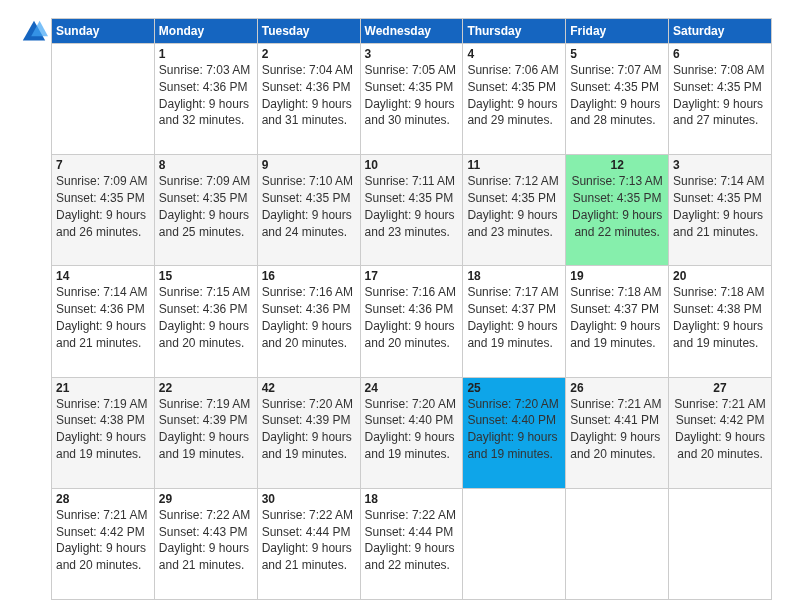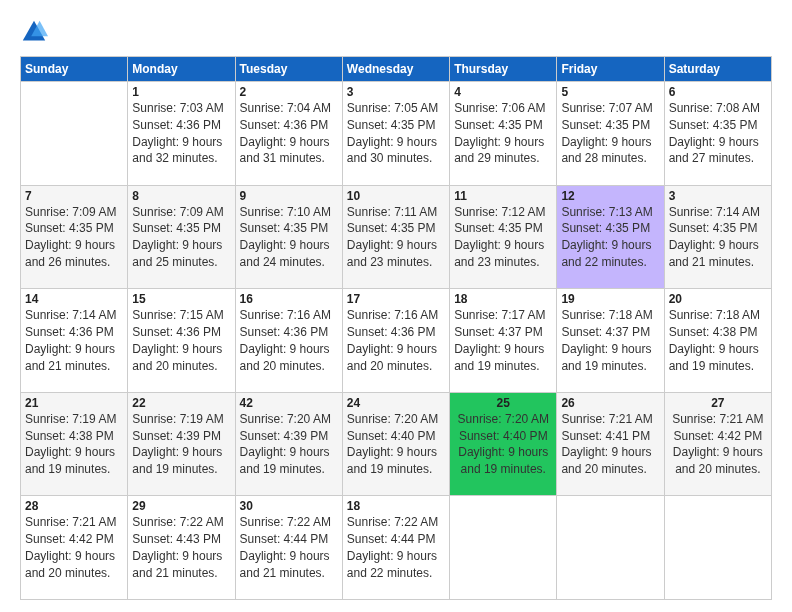--- a/index.html
+++ b/index.html
@@ -8,21 +8,21 @@
       height: 612px;
       font-family: Arial, Helvetica, sans-serif;
       background: #fff;
       overflow: hidden;
     }
     .page {
       width: 792px;
       height: 612px;
       padding: 18px 20px 12px 20px;
       display: flex;
-      flex-direction: column;
+      flex-direction: row;
     }
     .header {
       display: flex;
       justify-content: space-between;
       align-items: flex-start;
       margin-bottom: 10px;
     }
     .logo {
       display: flex;
       align-items: center;
@@ -174,21 +174,21 @@
             <div class="day-info">Sunrise: 7:10 AM<br>Sunset: 4:35 PM<br>Daylight: 9 hours<br>and 24 minutes.</div>
           </td>
           <td style="background: rgb(245, 245, 245);">
             <span class="day-number">10</span>
             <div class="day-info">Sunrise: 7:11 AM<br>Sunset: 4:35 PM<br>Daylight: 9 hours<br>and 23 minutes.</div>
           </td>
           <td style="background: rgb(245, 245, 245);">
             <span class="day-number">11</span>
             <div class="day-info">Sunrise: 7:12 AM<br>Sunset: 4:35 PM<br>Daylight: 9 hours<br>and 23 minutes.</div>
           </td>
-          <td style="background: #c4b5fd;">
+          <td style="background: #86efac; text-align: center;">
             <span class="day-number">12</span>
             <div class="day-info">Sunrise: 7:13 AM<br>Sunset: 4:35 PM<br>Daylight: 9 hours<br>and 22 minutes.</div>
           </td>
           <td style="background: rgb(245, 245, 245);">
             <span class="day-number">3</span>
             <div class="day-info">Sunrise: 7:14 AM<br>Sunset: 4:35 PM<br>Daylight: 9 hours<br>and 21 minutes.</div>
           </td>
         </tr>
         <tr>
           <td>
@@ -230,21 +230,21 @@
             <div class="day-info">Sunrise: 7:19 AM<br>Sunset: 4:39 PM<br>Daylight: 9 hours<br>and 19 minutes.</div>
           </td>
           <td style="background: rgb(245, 245, 245);">
             <span class="day-number">42</span>
             <div class="day-info">Sunrise: 7:20 AM<br>Sunset: 4:39 PM<br>Daylight: 9 hours<br>and 19 minutes.</div>
           </td>
           <td style="background: rgb(245, 245, 245); margin-top: 27px;">
             <span class="day-number">24</span>
             <div class="day-info">Sunrise: 7:20 AM<br>Sunset: 4:40 PM<br>Daylight: 9 hours<br>and 19 minutes.</div>
           </td>
-          <td style="background: #22c55e; text-align: center;">
+          <td style="background: #0ea5e9;">
             <span class="day-number">25</span>
             <div class="day-info">Sunrise: 7:20 AM<br>Sunset: 4:40 PM<br>Daylight: 9 hours<br>and 19 minutes.</div>
           </td>
           <td style="background: rgb(245, 245, 245);">
             <span class="day-number">26</span>
             <div class="day-info">Sunrise: 7:21 AM<br>Sunset: 4:41 PM<br>Daylight: 9 hours<br>and 20 minutes.</div>
           </td>
           <td style="background: rgb(245, 245, 245); text-align: center;">
             <span class="day-number">27</span>
             <div class="day-info">Sunrise: 7:21 AM<br>Sunset: 4:42 PM<br>Daylight: 9 hours<br>and 20 minutes.</div>

